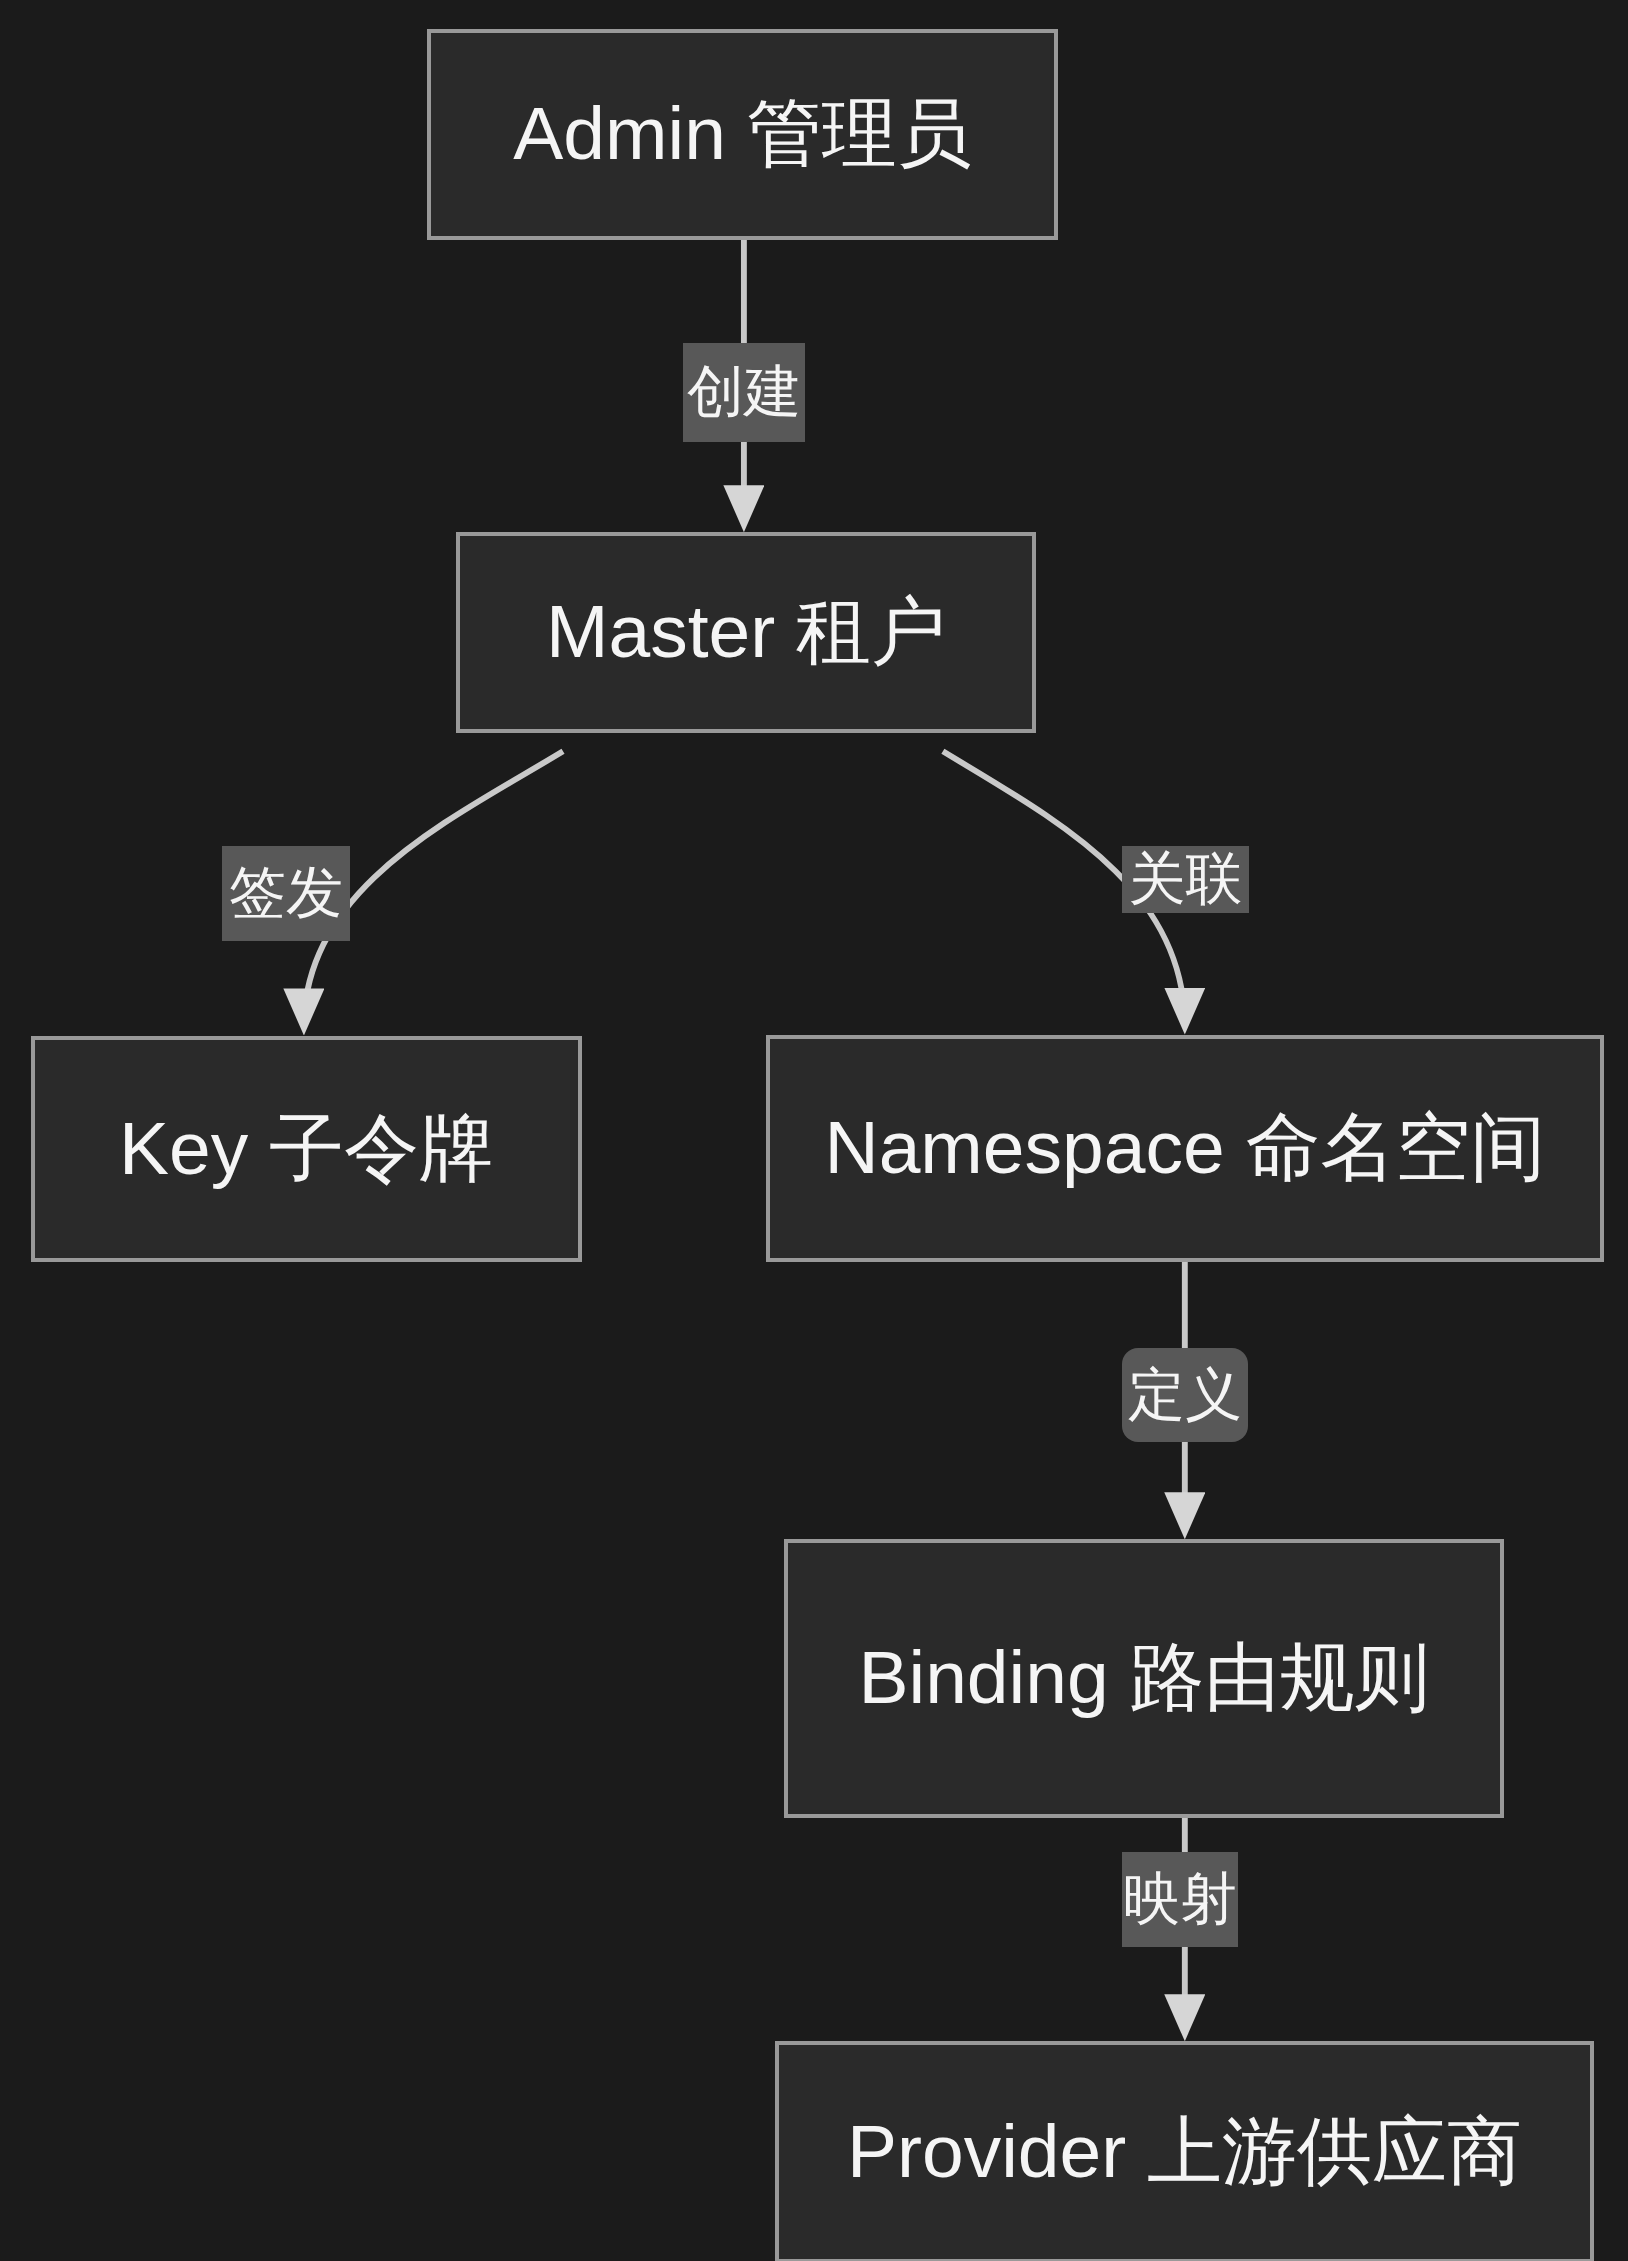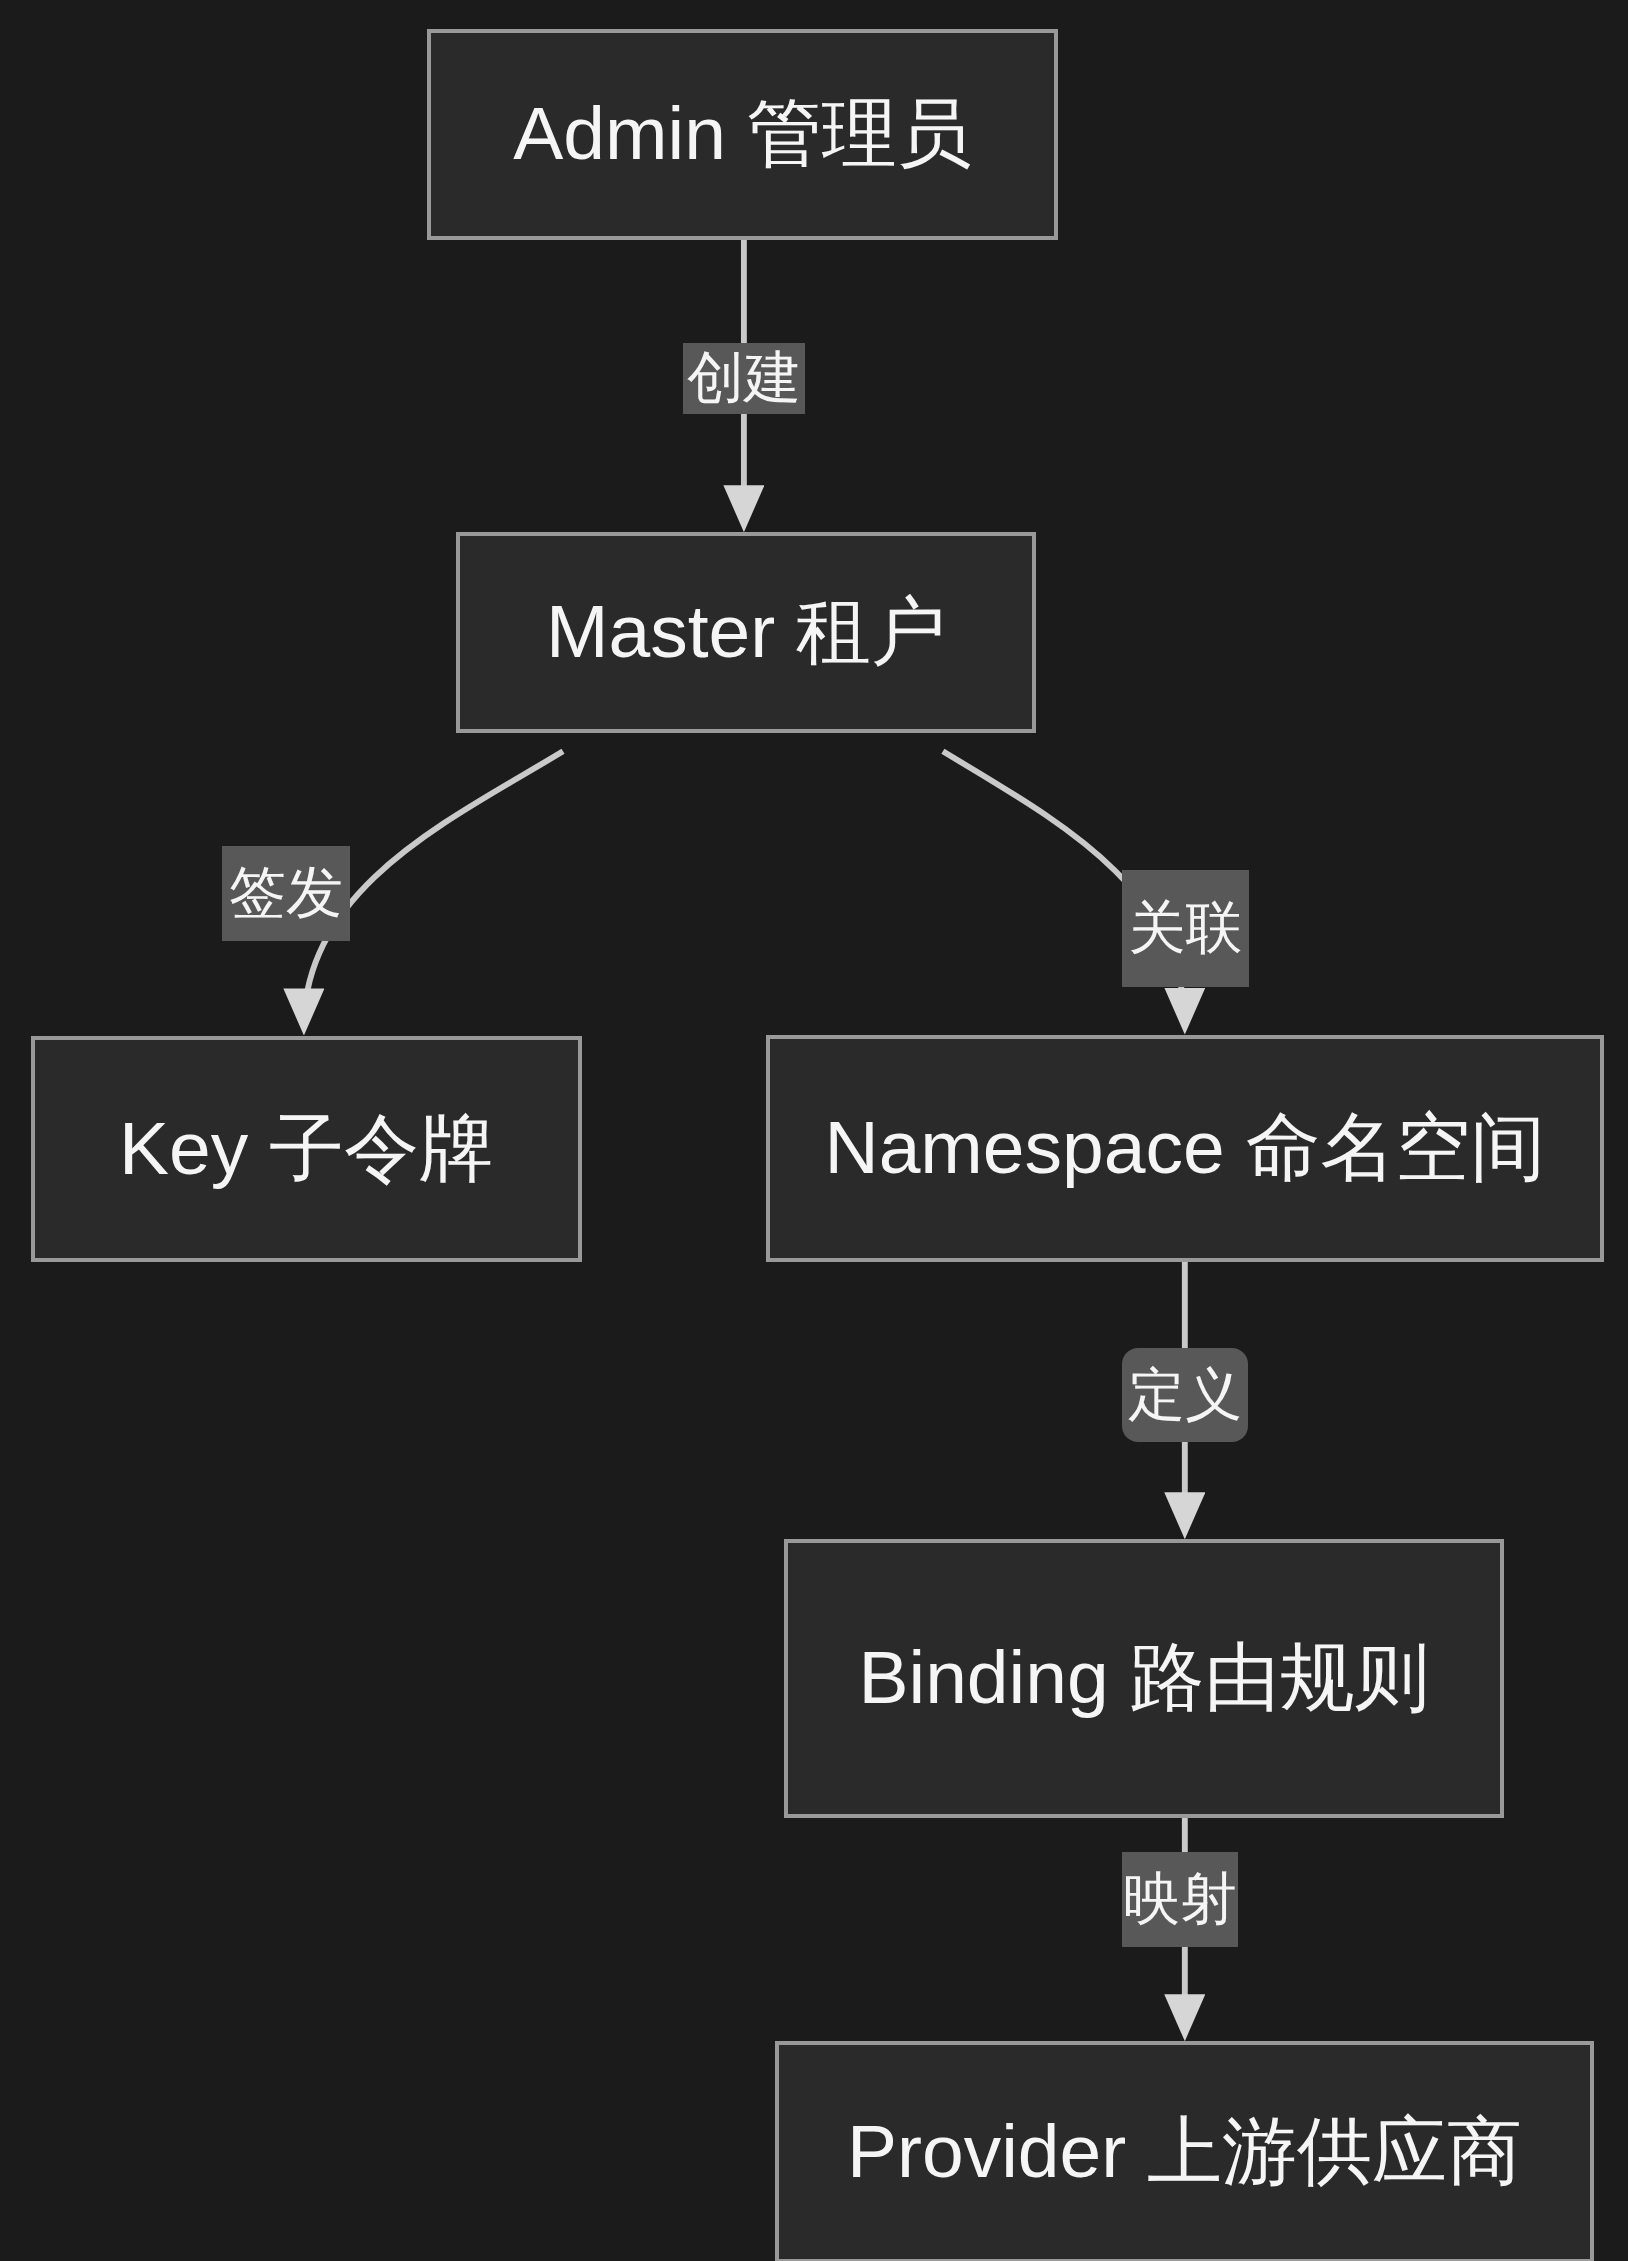--- a/index.html
+++ b/index.html
@@ -97,24 +97,24 @@
   </div>
 
   <div class="node" style="left:784px; top:1539px; width:720px; height:279px;">
     <span>Binding 路由规则</span>
   </div>
 
   <div class="node" style="left:775px; top:2041px; width:819px; height:222px;">
     <span>Provider 上游供应商</span>
   </div>
 
-  <div class="edge-label" style="left:683px; top:343px; width:122px; height:71px;">创建</div>
+  <div class="edge-label" style="left:683px; top:343px; width:122px; height:99px;">创建</div>
 
   <div class="edge-label" style="left:222px; top:846px; width:128px; height:95px;">签发</div>
 
-  <div class="edge-label" style="left:1122px; top:846px; width:127px; height:117px;margin-top:24px;">关联</div>
+  <div class="edge-label" style="left:1122px; top:846px; width:127px; height:67px;">关联</div>
 
   <div class="edge-label" style="left:1122px; top:1348px; width:126px; height:94px;border-radius:16px;">定义</div>
 
   <div class="edge-label" style="left:1122px; top:1852px; width:116px; height:95px;">映射</div>
 
 </div>
 
 
 </body></html>

